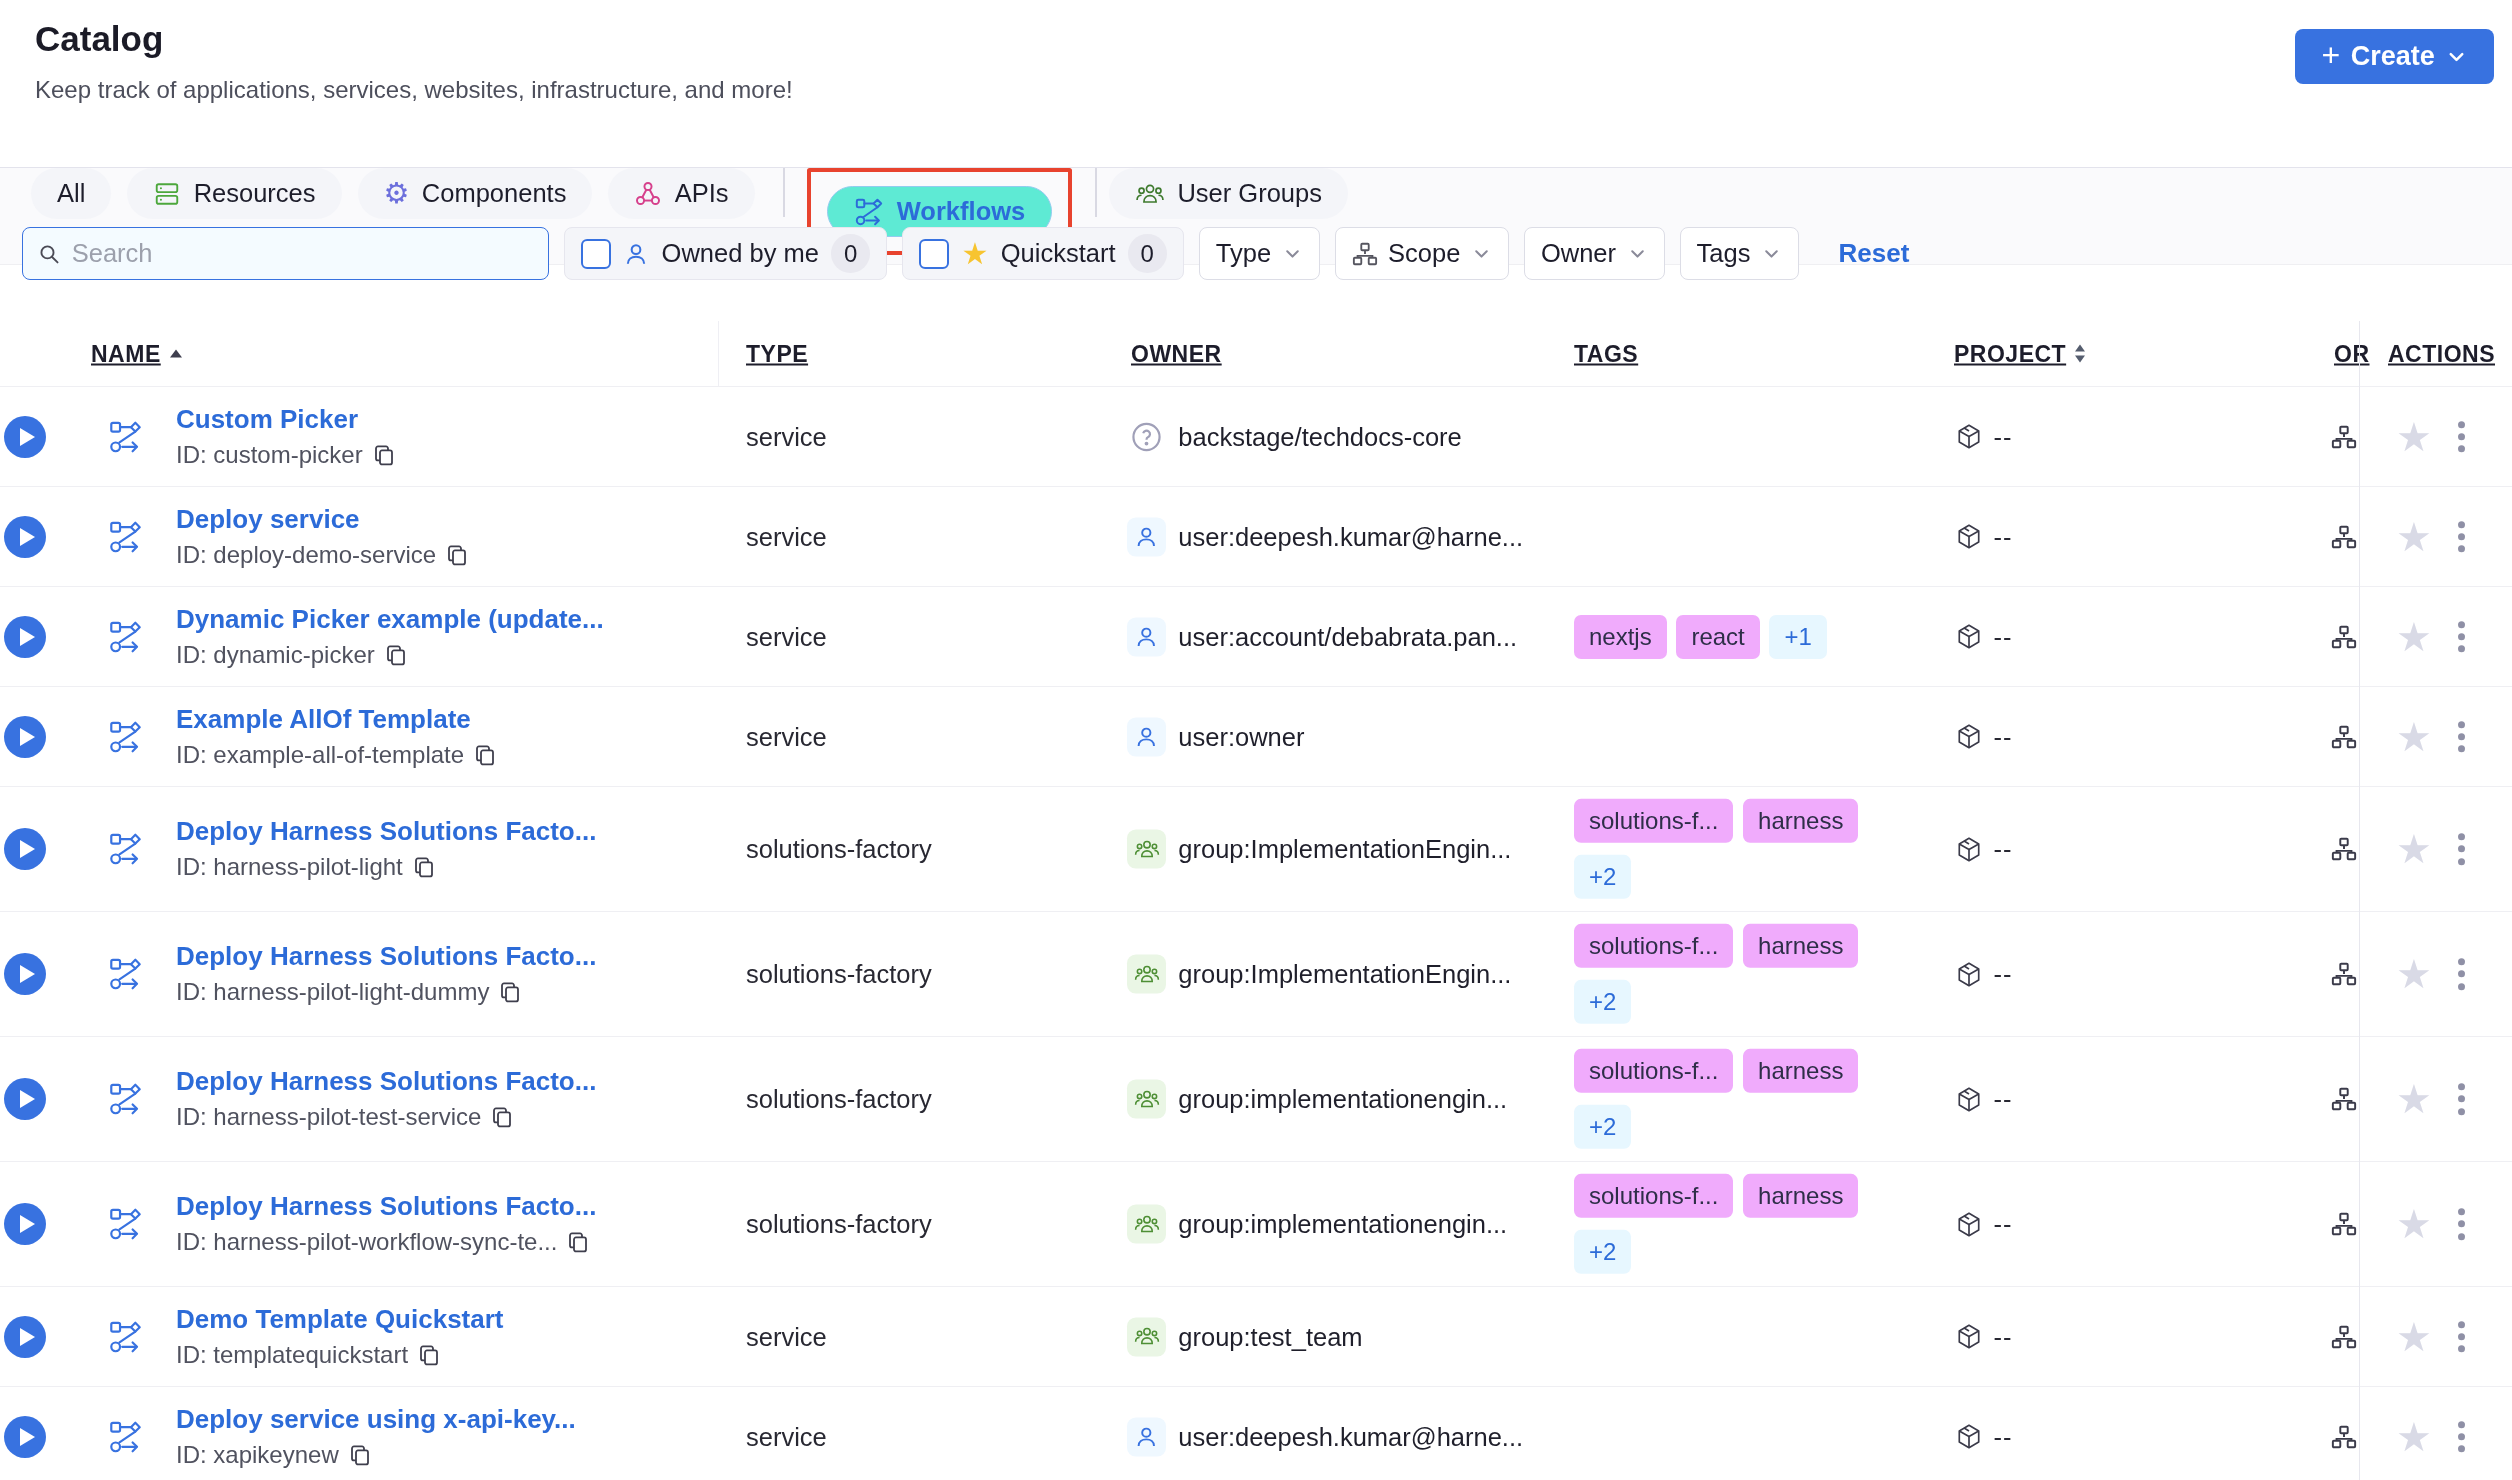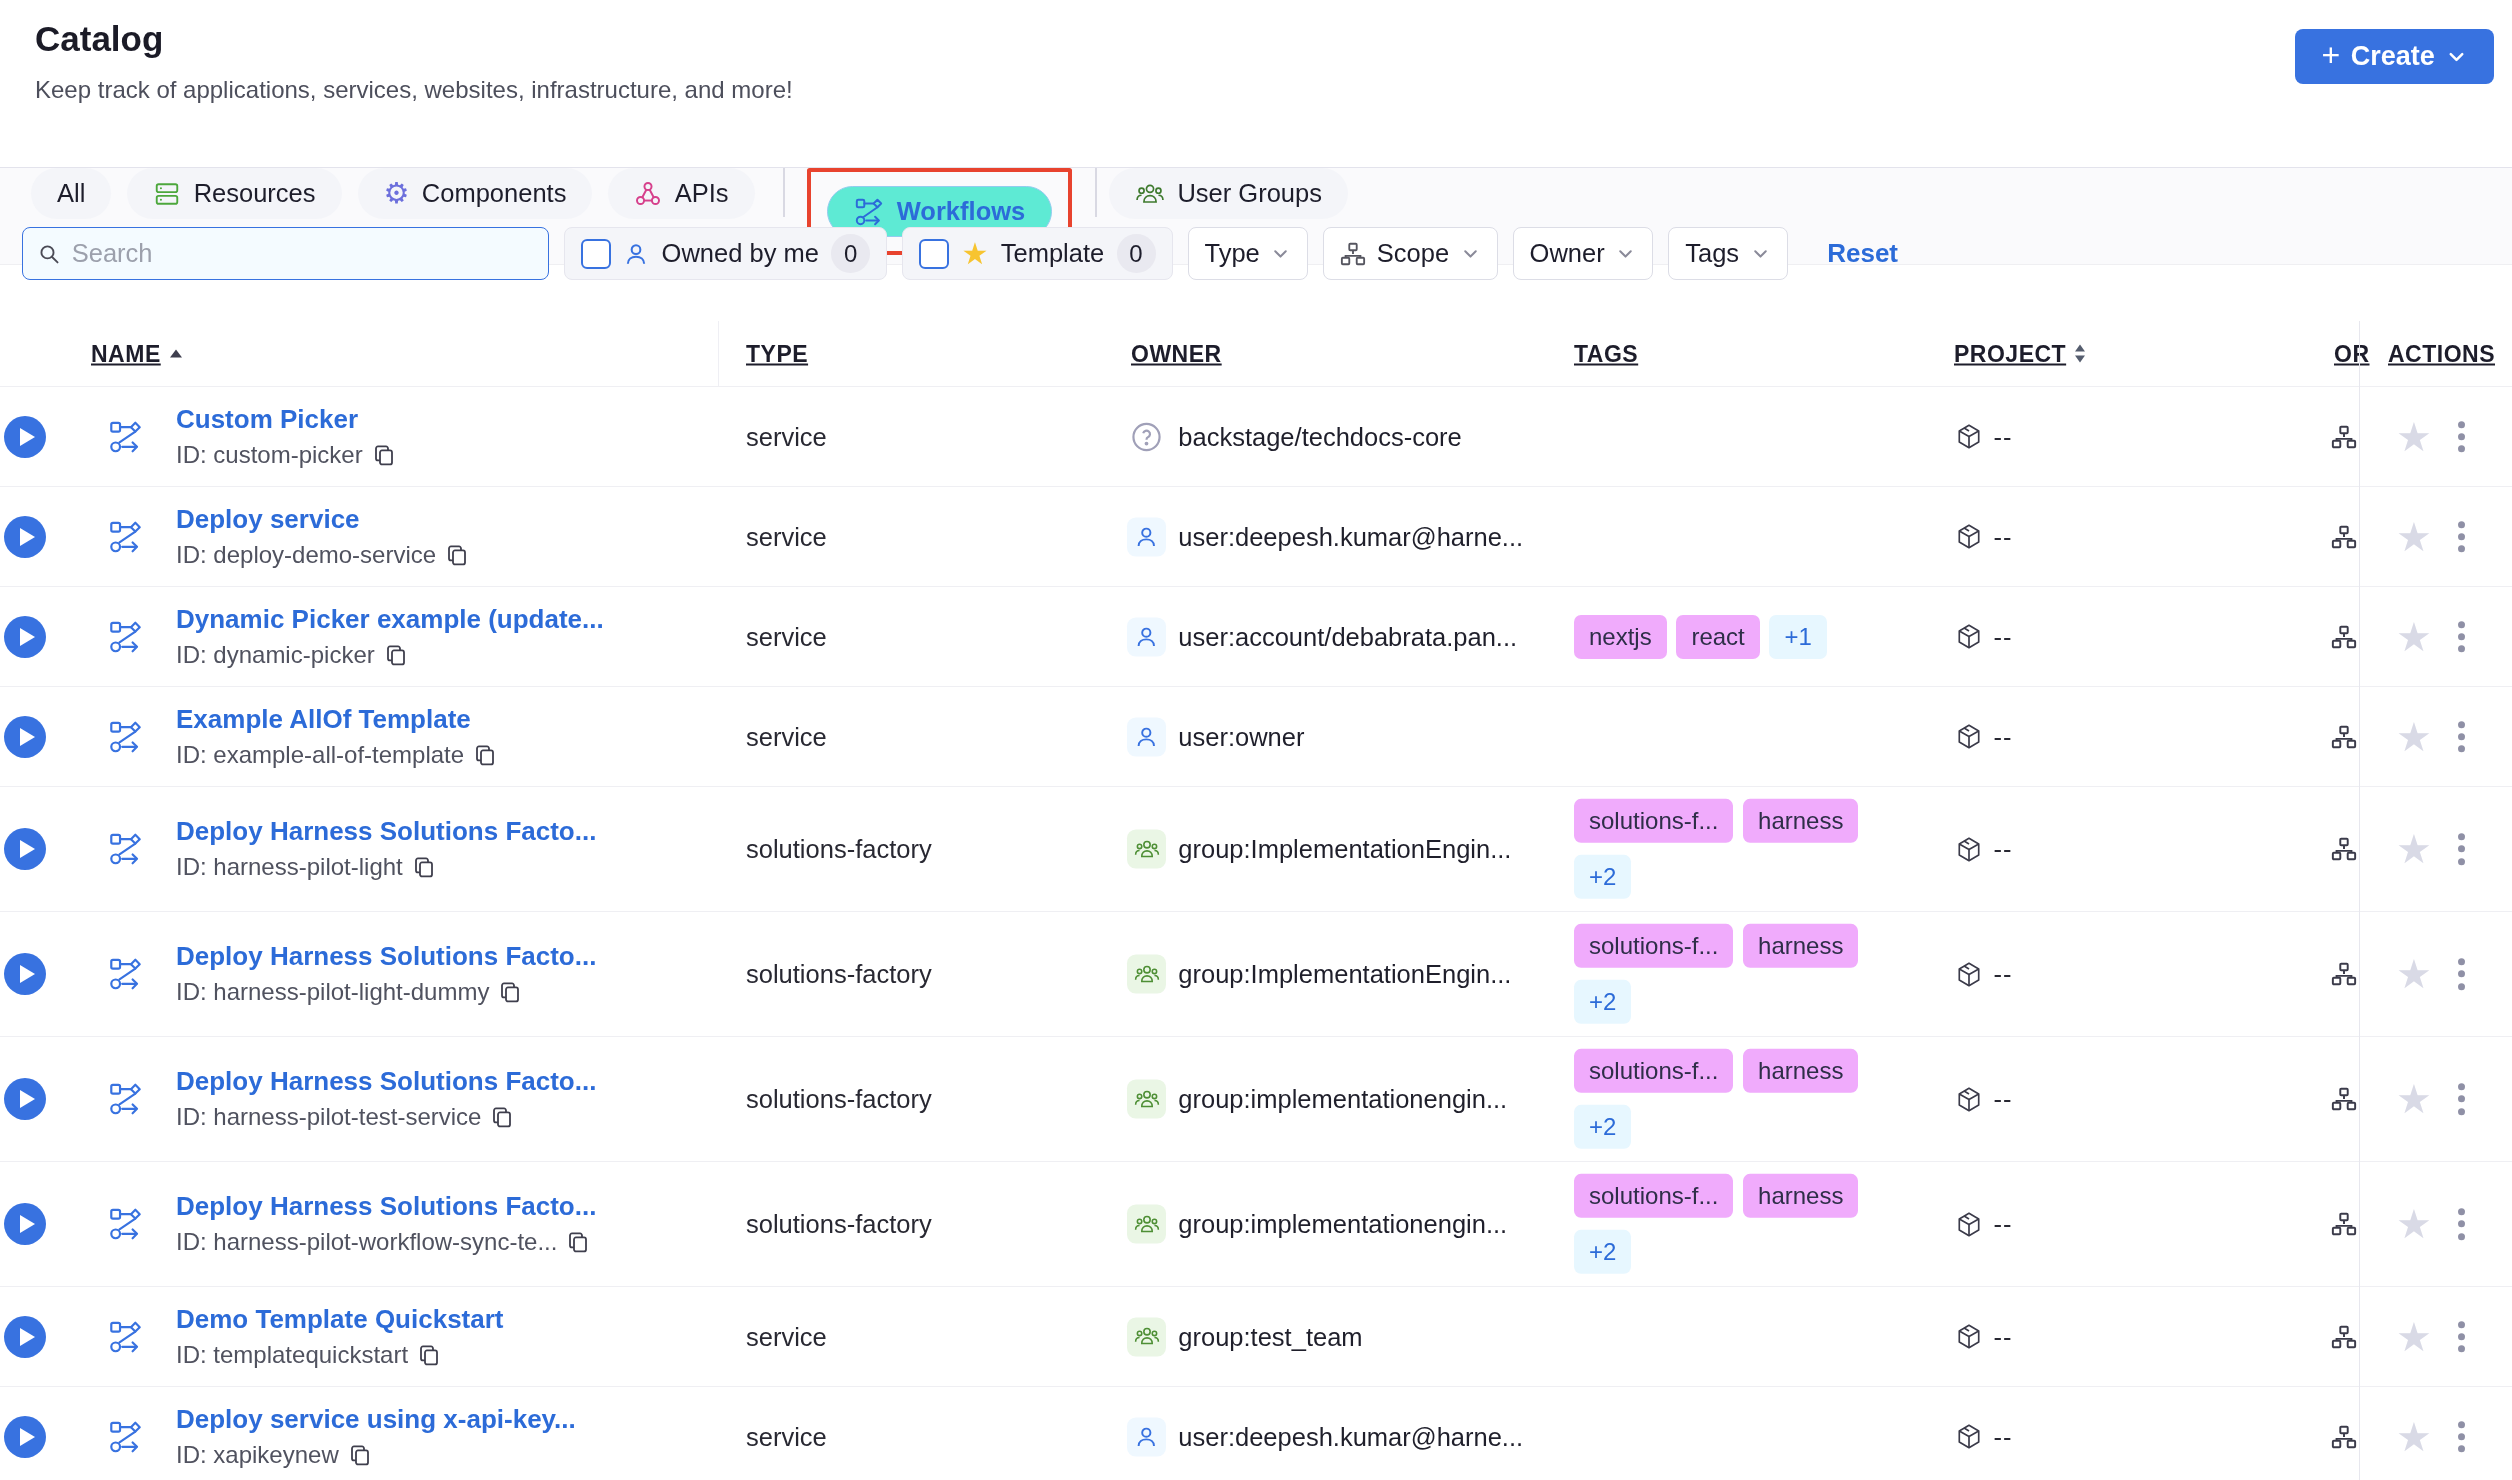--- a/index.html
+++ b/index.html
@@ -212,21 +212,21 @@
       <svg width="26" height="26" viewBox="0 0 24 24" fill="none" stroke="#3872E0" stroke-width="1.9">
           <circle cx="12" cy="8" r="4"></circle>
           <path d="M4.5 21c0-4.2 3.3-6.5 7.5-6.5s7.5 2.3 7.5 6.5"></path>
         </svg>
       <span>Owned by me</span>
       <span class="count-badge">0</span>
     </div>
     <div class="filter-chip">
       <span class="checkbox"></span>
       <span class="fav-star">★</span>
-      <span>Template</span>
+      <span>Quickstart</span>
       <span class="count-badge">0</span>
     </div>
     <div class="dropdown">
       <span>Type</span>
       <svg width="21" height="21" viewBox="0 0 24 24" fill="none" stroke="#8A8A99" stroke-width="2.3" stroke-linecap="round" stroke-linejoin="round">
           <path d="M6 9.5l6 6 6-6"></path>
         </svg>
     </div>
     <div class="dropdown">
       <svg width="26" height="26" viewBox="0 0 28 28" fill="none" stroke="#55555F" stroke-width="2">

